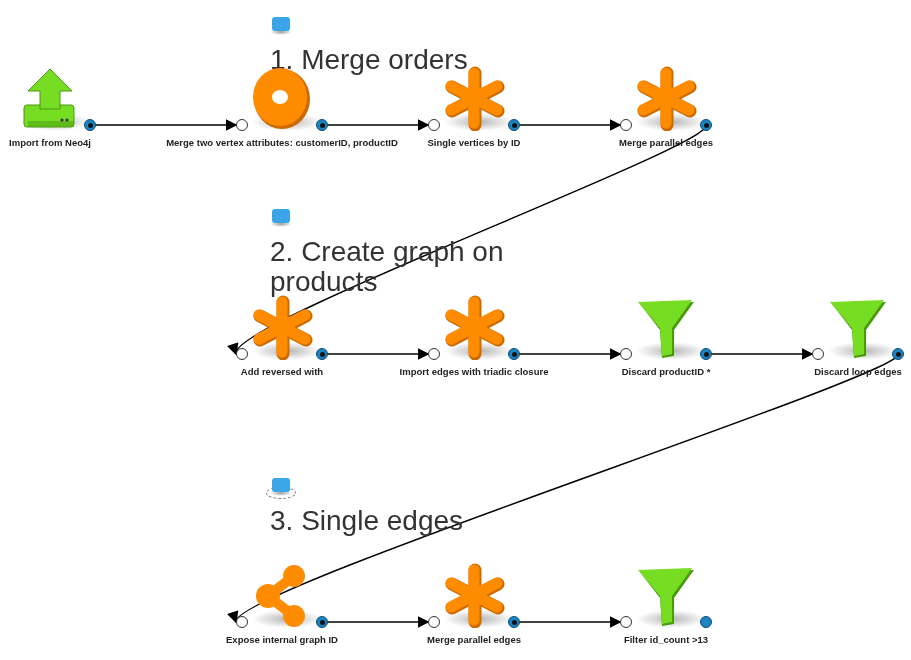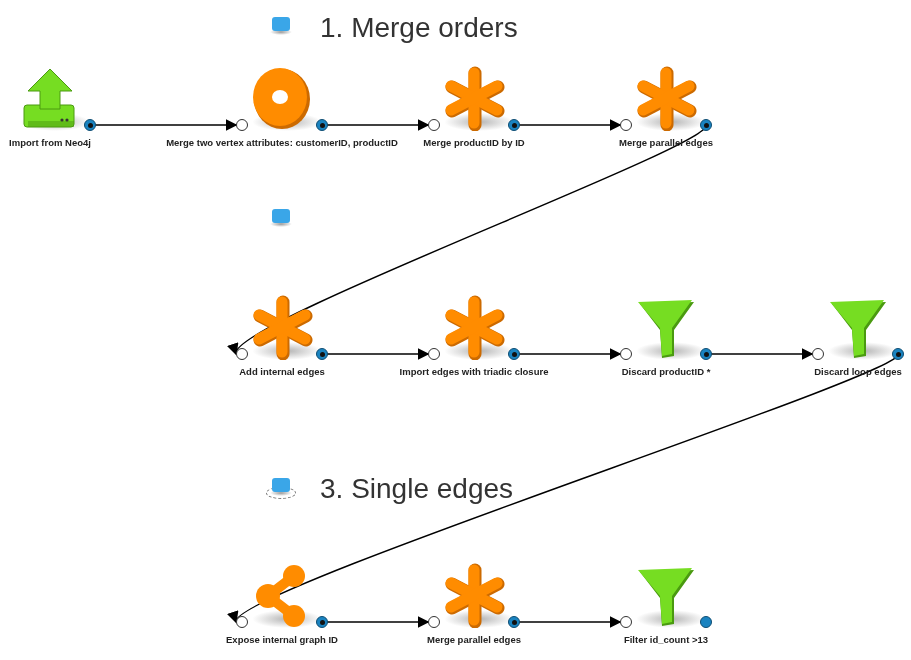--- a/index.html
+++ b/index.html
@@ -1,18 +1,18 @@
 <!DOCTYPE html>
 <html><head>
 <meta charset="utf-8">
 <style>
   html, body { margin:0; padding:0; background:#fff; }
   body { width:911px; height:660px; position:relative; overflow:hidden; font-family:"Liberation Sans", sans-serif; }
   #wires { position:absolute; left:0; top:0; width:911px; height:660px; }
-  .comment { position:absolute; display:flex; align-items:flex-start; gap:28px; color:#333; font-size:28px; line-height:30px; }
+  .comment { position:absolute; display:flex; align-items:flex-start; gap:10px; color:#333; font-size:28px; line-height:30px;flex-direction:column; }
   .comment .cicon { width:22px; height:18px; margin-top:4px; flex:0 0 auto; position:relative; }
   .cicon .bubble { position:absolute; left:2px; top:0; width:18px; height:14px; background:#3aa6e8; border-radius:3px; }
   .cicon .shadow { position:absolute; left:0; top:12px; width:22px; height:6px; background:radial-gradient(ellipse at center,#999 0%,rgba(255,255,255,0) 70%); }
   .cicon.sel .ring { position:absolute; left:-4px; top:9px; width:28px; height:10px; border:1px dashed #777; border-radius:50%; }
   .box { position:absolute; width:0; height:0; }
   .box .shadow { position:absolute; left:-30px; top:-12px; width:70px; height:18px; background:radial-gradient(ellipse at center,rgba(120,120,120,.55) 0%,rgba(255,255,255,0) 70%); }
   .box .icon { position:absolute; left:-32px; top:-60px; width:64px; height:66px; }
   .box .label { position:absolute; top:12px; left:-150px; width:300px; text-align:center; font-size:9.5px; font-weight:bold; color:#222; white-space:nowrap; }
   .plug { position:absolute; width:12px; height:12px; border-radius:50%; box-sizing:border-box; }
   .plug.out { background:#1a83c0; border:1px solid #0e4d73; }
@@ -46,20 +46,21 @@
       <span class="shadow"></span>
       <span class="bubble"></span>
     </span>
   <span>1. Merge orders</span>
 </div>
 <div class="comment" style="left:270px;top:205px;width:260px;">
   <span class="cicon">
       <span class="shadow"></span>
       <span class="bubble"></span>
     </span>
+  <span>2. Create graph on products</span>
 </div>
 <div class="comment" style="left:270px;top:474px;">
   <span class="cicon sel">
       <span class="ring"></span>
       <span class="shadow"></span>
       <span class="bubble"></span>
     </span>
   <span>3. Single edges</span>
 </div>
 
@@ -97,21 +98,21 @@
             <line x1="10" y1="46" x2="56" y2="22"></line>
           </g>
           <g stroke="#ff8c00" stroke-width="11" stroke-linecap="round">
             <line x1="32" y1="8" x2="32" y2="58"></line>
             <line x1="9" y1="21" x2="55" y2="45"></line>
             <line x1="9" y1="45" x2="55" y2="21"></line>
           </g>
         </svg></div>
     <div class="plug in" style="left:-46px;top:-6px;"></div>
     <div class="plug out" style="left:34px;top:-6px;"></div>
-    <div class="label">Merge productID by ID</div>
+    <div class="label">Single vertices by ID</div>
     </div>
     <div class="box" style="left: 666px; top: 125px;">
     <div class="shadow"></div>
     <div class="icon"><svg viewBox="0 0 64 66" width="64" height="66">
           <g stroke="#cc6a00" stroke-width="13" stroke-linecap="round">
             <line x1="33" y1="8" x2="33" y2="60"></line>
             <line x1="10" y1="22" x2="56" y2="46"></line>
             <line x1="10" y1="46" x2="56" y2="22"></line>
           </g>
           <g stroke="#ff8c00" stroke-width="11" stroke-linecap="round">
@@ -133,21 +134,21 @@
             <line x1="10" y1="46" x2="56" y2="22"></line>
           </g>
           <g stroke="#ff8c00" stroke-width="11" stroke-linecap="round">
             <line x1="32" y1="8" x2="32" y2="58"></line>
             <line x1="9" y1="21" x2="55" y2="45"></line>
             <line x1="9" y1="45" x2="55" y2="21"></line>
           </g>
         </svg></div>
     <div class="plug in" style="left:-46px;top:-6px;"></div>
     <div class="plug out" style="left:34px;top:-6px;"></div>
-    <div class="label">Add internal edges</div>
+    <div class="label">Add reversed with</div>
     </div>
     <div class="box" style="left: 474px; top: 354px;">
     <div class="shadow"></div>
     <div class="icon"><svg viewBox="0 0 64 66" width="64" height="66">
           <g stroke="#cc6a00" stroke-width="13" stroke-linecap="round">
             <line x1="33" y1="8" x2="33" y2="60"></line>
             <line x1="10" y1="22" x2="56" y2="46"></line>
             <line x1="10" y1="46" x2="56" y2="22"></line>
           </g>
           <g stroke="#ff8c00" stroke-width="11" stroke-linecap="round">

